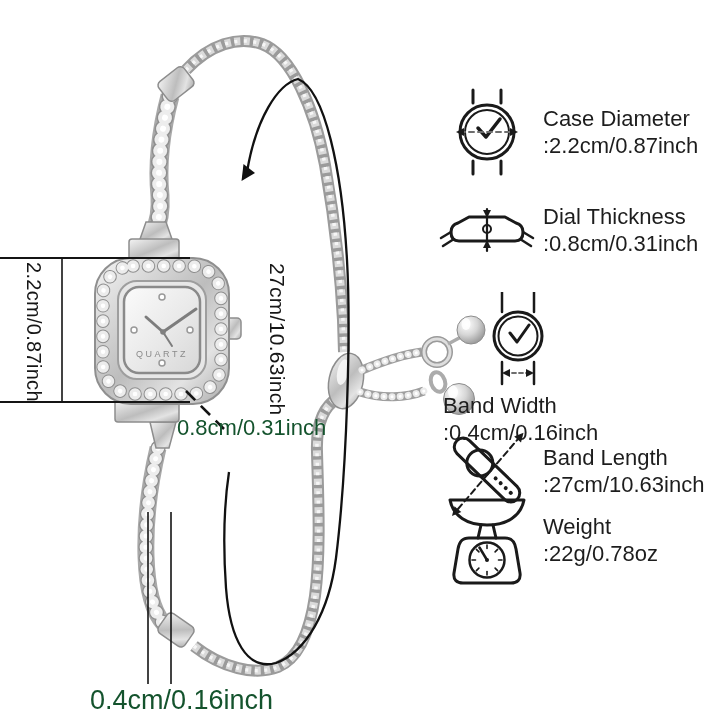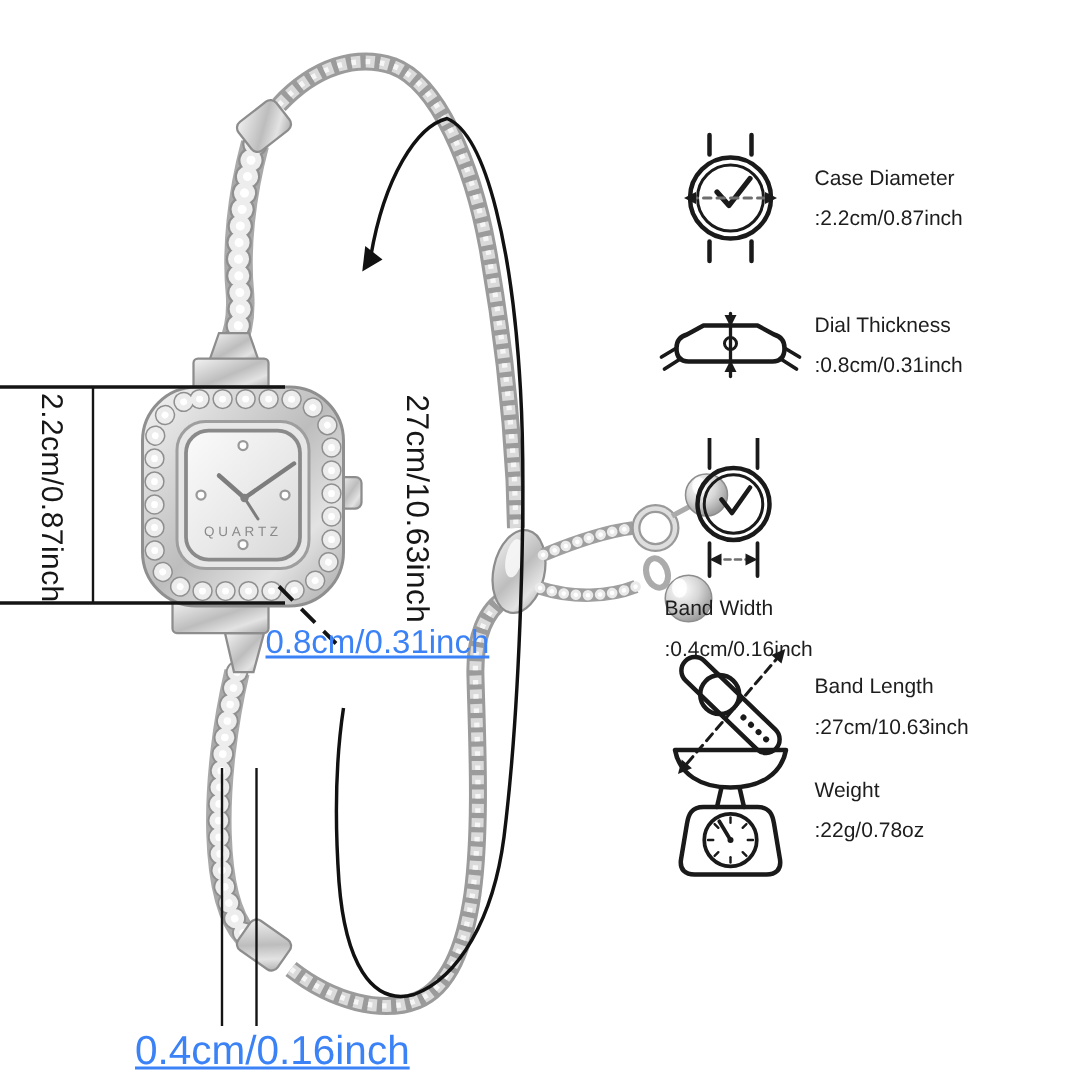--- a/index.html
+++ b/index.html
@@ -4,27 +4,27 @@
 <style>
   html,body{margin:0;padding:0;background:#fff;}
   .stage{position:relative;width:720px;height:720px;background:#fff;overflow:hidden;
          font-family:"Liberation Sans",sans-serif;color:#1c1c1c;}
   .photo{position:absolute;left:0;top:0;width:720px;height:720px;}
   
   .vtext{position:absolute;writing-mode:vertical-rl;text-orientation:mixed;
          text-align:center;white-space:nowrap;color:#161616;}
   .vtext.left-dim{left:22px;top:260px;height:144px;font-size:20px;letter-spacing:.3px;}
   .vtext.mid-dim{left:265px;top:263px;height:148px;font-size:21px;letter-spacing:.3px;}
-  .htext{position:absolute;white-space:nowrap;color:#3b82f6;text-decoration:underline;}
+  .htext{position:absolute;white-space:nowrap;color:#14532d;}
   .htext.thickness-dim{left:177px;top:415px;font-size:22px;}
   .htext.width-dim{left:90px;top:685px;font-size:27px;}
   
   .spec-row{position:absolute;left:437px;display:flex;align-items:center;}
   .spec-icon{width:100px;display:flex;justify-content:center;flex:0 0 100px;}
-  .spec-text{margin-left:6px;font-size:14px;line-height:27px;color:#1d1d1d;}
+  .spec-text{margin-left:6px;font-size:22px;line-height:27px;color:#1d1d1d;}
   .spec-label,.spec-value{white-space:nowrap;}
   .r1{top:86px;height:92px;}
   .r2{top:198px;height:64px;align-items:center;}
   .r3{top:292px;height:96px;flex-direction:column;}
   .r4{top:425px;height:92px;}
   .r5{top:492px;height:96px;}
   .ic{stroke:#1a1a1a;fill:none;stroke-linecap:round;stroke-linejoin:round;}
 </style>
 </head>
 <body>

